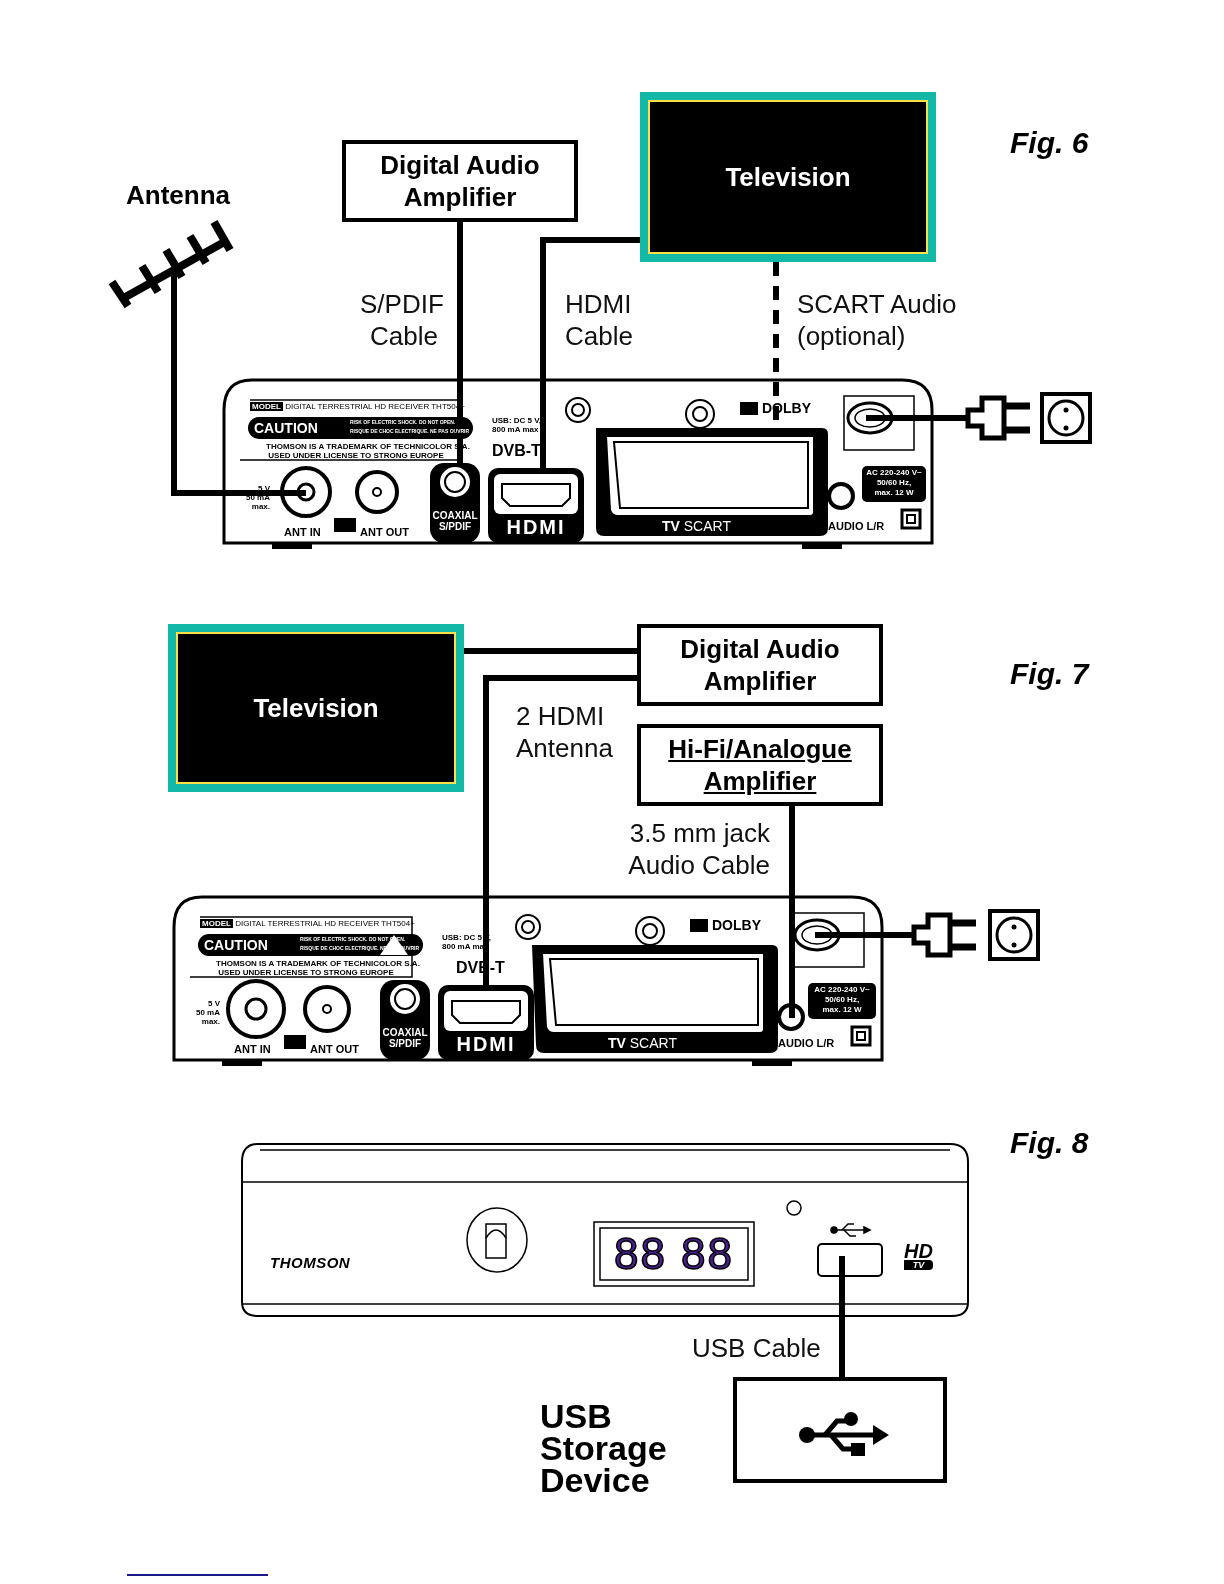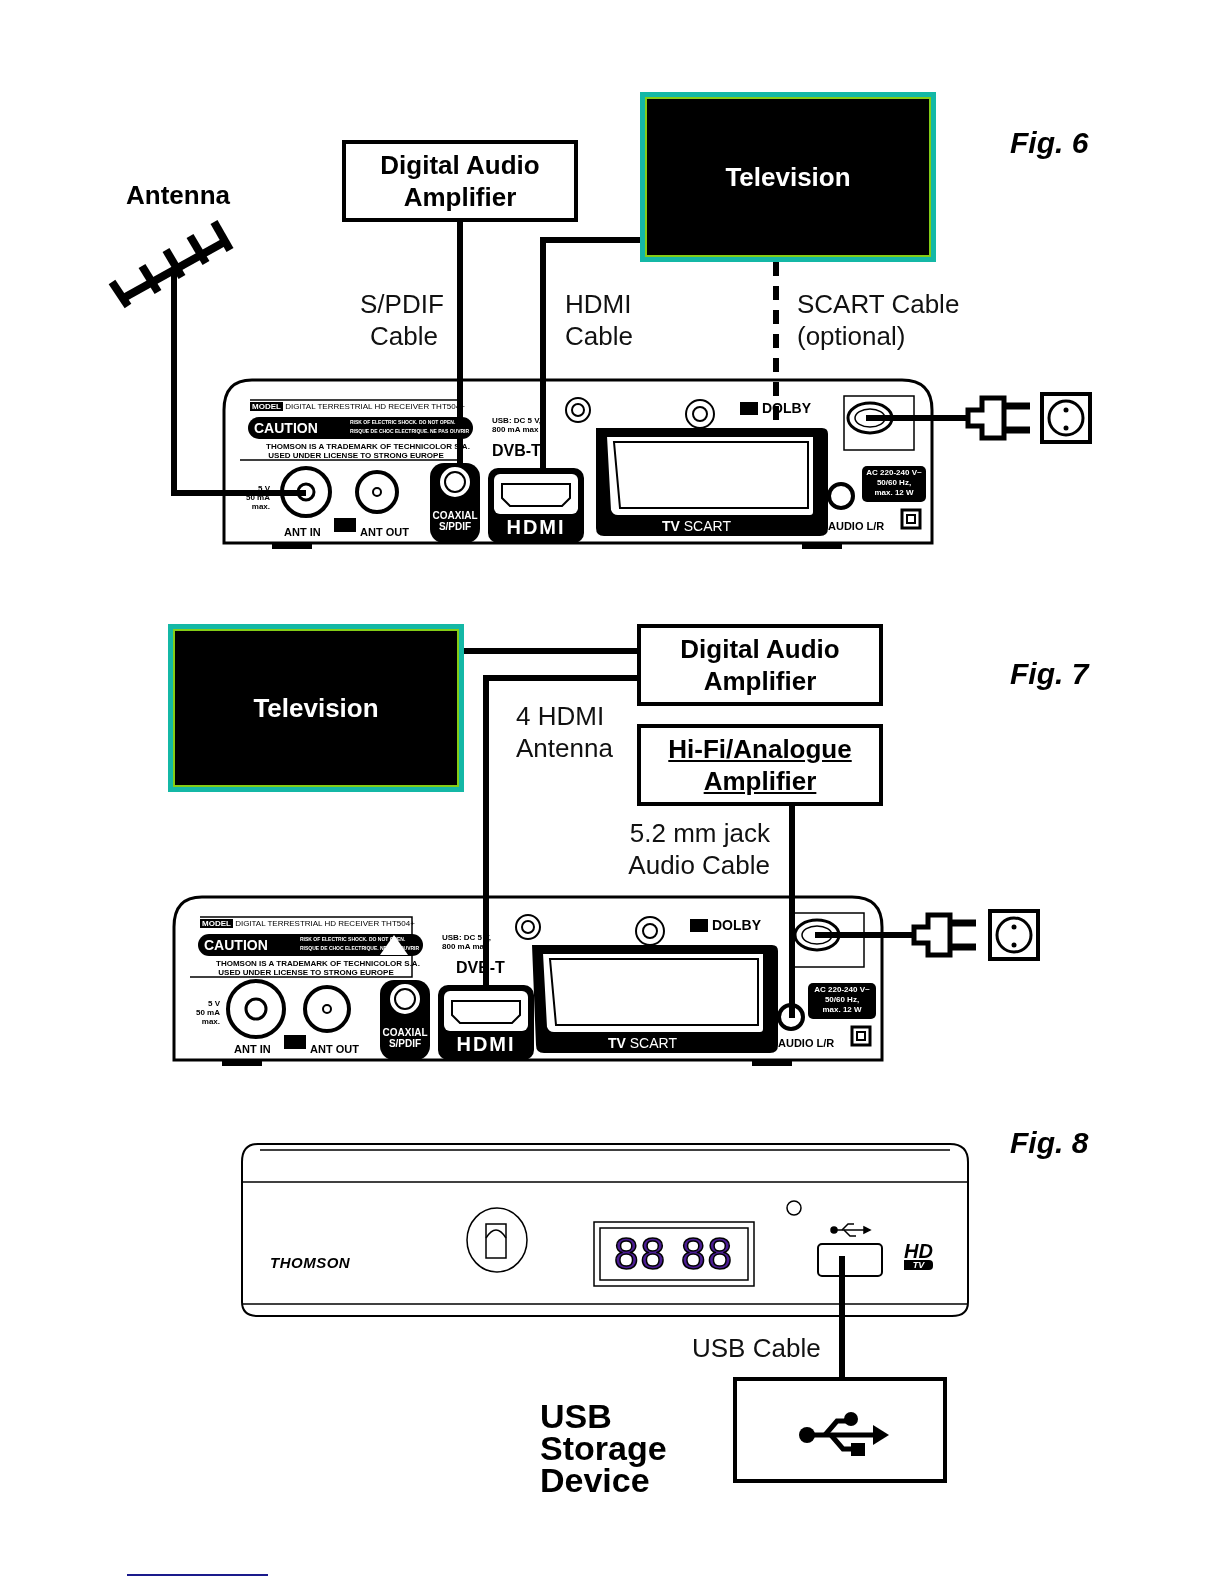--- a/index.html
+++ b/index.html
@@ -1,20 +1,20 @@
 <!DOCTYPE html>
 <html><head>
 <meta charset="utf-8">
 <style>
   html,body{margin:0;padding:0;background:#fff;}
   body{width:1224px;height:1584px;position:relative;overflow:hidden;font-family:"Liberation Sans",sans-serif;color:#000;}
   .abs{position:absolute;}
   .fig{font-style:italic;font-weight:bold;font-size:30px;margin-top:34px;}
   .box{position:absolute;border:4px solid #000;background:#fff;display:flex;align-items:center;justify-content:center;text-align:center;font-weight:bold;font-size:26px;line-height:32px;box-sizing:border-box;}
-  .tv{position:absolute;border:5px solid #14b8a6;background:#84cc16;box-sizing:border-box;padding:2px;}
+  .tv{position:absolute;border:8px solid #14b8a6;background:#fde047;box-sizing:border-box;padding:2px;}
   .tv .scr{width:100%;height:100%;background:#000;color:#fff;display:flex;align-items:center;justify-content:center;font-weight:bold;font-size:26px;}
   .lbl{position:absolute;font-size:26px;line-height:32px;color:#111;font-weight:normal;}
   .small{font-weight:bold;font-size:11px;line-height:12px;}
   .tiny{font-weight:bold;font-size:8px;line-height:9px;}
   svg{position:absolute;left:0;top:0;}
   .rear-text{position:absolute;white-space:nowrap;}
 </style>
 </head>
 <body>
 
@@ -78,21 +78,21 @@
 
 <div class="lbl" style="left:360px;top:288px;text-align:right;width:78px;">
   <div>S/PDIF</div>
   <div>Cable</div>
 </div>
 <div class="lbl" style="left:565px;top:288px;">
   <div>HDMI</div>
   <div>Cable</div>
 </div>
 <div class="lbl" style="left:797px;top:288px;">
-  <div>SCART Cable</div>
+  <div>SCART Audio</div>
   <div>(optional)</div>
 </div>
 
 <div class="abs" style="left:222px;top:378px;width:712px;height:168px;">
   <svg width="712" height="180" style="position:absolute;left:0;top:0;">
     <path d="M30 2 H680 Q710 2 710 32 V165 H2 V32 Q2 2 30 2 Z" fill="none" stroke="#000" stroke-width="3"></path>
     <path d="M28 22 H240 V82 H18" fill="none" stroke="#000" stroke-width="1.5"></path>
     <rect x="50" y="165" width="40" height="6" fill="#000"></rect>
     <rect x="580" y="165" width="40" height="6" fill="#000"></rect>
 
@@ -183,25 +183,25 @@
       <div>Amplifier</div>
     </div>
 </div>
 <div class="box" style="left:637px;top:724px;width:246px;height:82px;text-decoration:underline;">
   <div>
       <div>Hi-Fi/Analogue</div>
       <div>Amplifier</div>
     </div>
 </div>
 <div class="lbl" style="left:516px;top:700px;">
-  <div>4 HDMI</div>
+  <div>2 HDMI</div>
   <div>Antenna</div>
 </div>
 <div class="lbl" style="left:620px;top:817px;text-align:right;width:150px;">
-  <div>5.2 mm jack</div>
+  <div>3.5 mm jack</div>
   <div>Audio Cable</div>
 </div>
 
 <div class="abs" style="left:172px;top:895px;width:712px;height:168px;">
   <svg width="712" height="180" style="position:absolute;left:0;top:0;">
     <path d="M30 2 H680 Q710 2 710 32 V165 H2 V32 Q2 2 30 2 Z" fill="none" stroke="#000" stroke-width="3"></path>
     <path d="M28 22 H240 V82 H18" fill="none" stroke="#000" stroke-width="1.5"></path>
     <rect x="50" y="165" width="40" height="6" fill="#000"></rect>
     <rect x="580" y="165" width="40" height="6" fill="#000"></rect>
     <rect x="26" y="39" width="225" height="22" rx="11" fill="#000"></rect>

